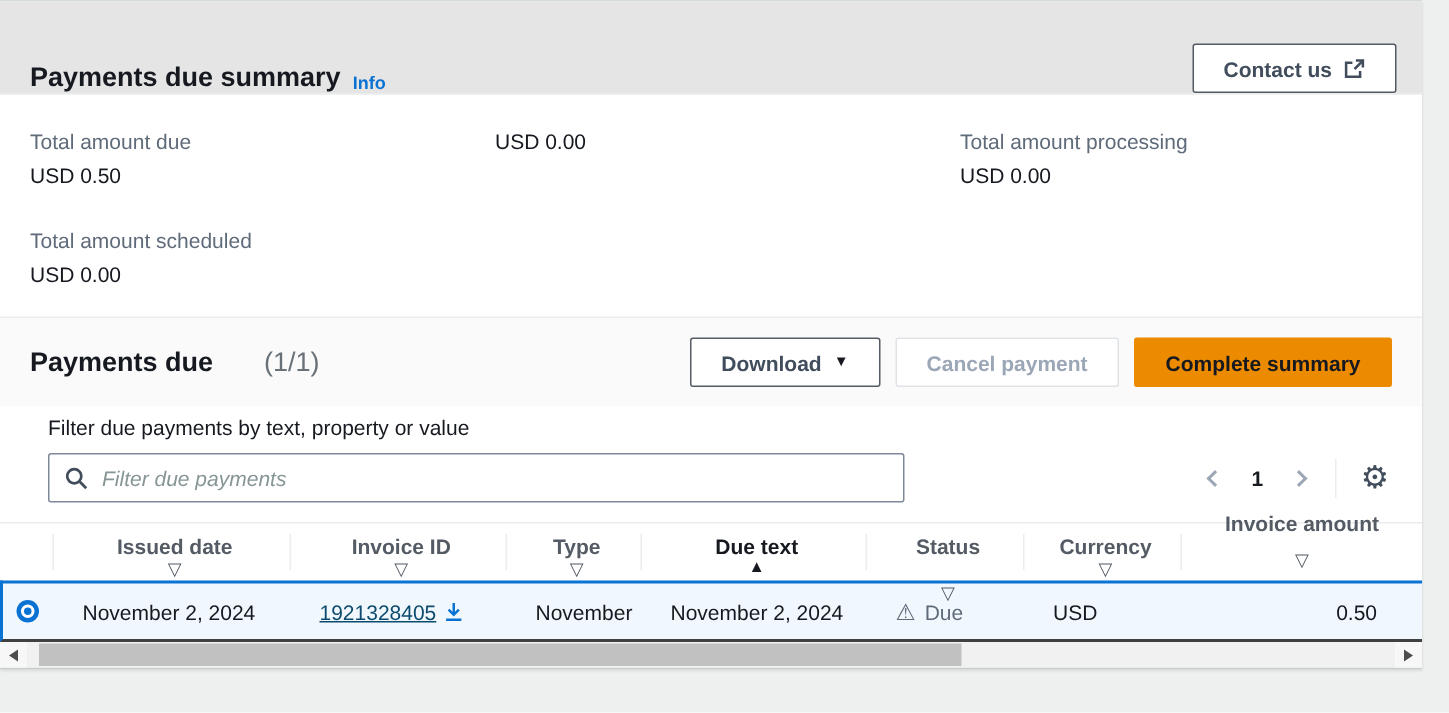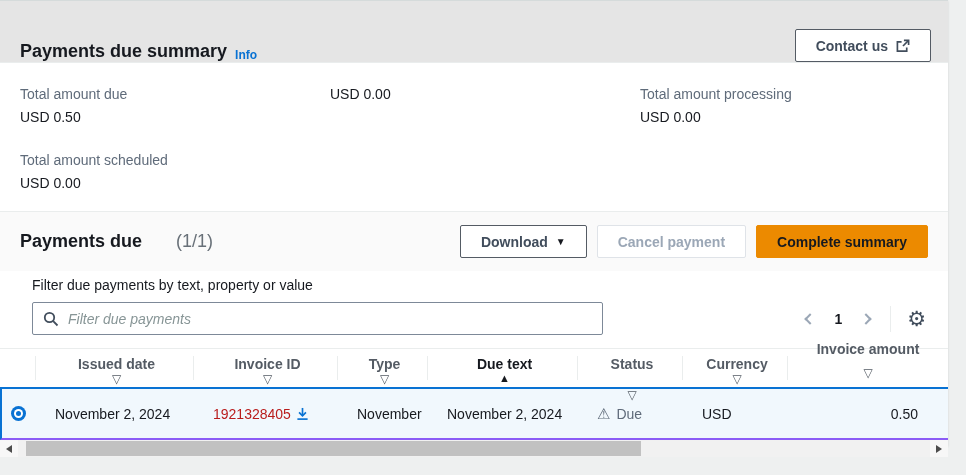--- a/index.html
+++ b/index.html
@@ -73,30 +73,30 @@
   .th { display:flex; align-items:center; justify-content:space-between; padding:0 16px 0 20px; height:24px;flex-direction:column; }
   .th + .th { border-left:1px solid #eaeded; }
   .th-sel { width:35px; padding:0; }
   .c-issued { width:158px; } .c-invoice { width:144px; } .c-type { width:90px; }
   .c-due { width:150px; } .c-status { width:105px;gap:16px; } .c-curr { width:105px; }
   .c-amount { flex:1; justify-content:flex-end; gap:9px; padding-right:20px; }
   .sort-filter { font-size:12px; color:#545b64; }
   .th-sorted { color:#16191f; }
   .sort-asc { font-size:11px; color:#16191f; }
   .trow {
-    height:53px; display:flex; background:#f1f8fd;
-    border-top:2px solid #0972d3; border-bottom:2px solid #8b5cf6; border-left:2px solid #0972d3;
+    height:41px; display:flex; background:#f1f8fd;
+    border-top:2px solid #0972d3; border-bottom:2px solid #404040; border-left:2px solid #0972d3;
     color:#16191f;
   }
   .td { padding:0 10px 0 20px; display:flex; align-items:center; }
   .td-sel { width:33px; padding:0; justify-content:center; }
   .radio-outer { width:15px; height:15px; border-radius:50%; background:#0972d3; display:flex; align-items:center; justify-content:center; cursor:pointer; }
   .radio-mid { width:9px; height:9px; border-radius:50%; background:#fff; display:flex; align-items:center; justify-content:center; }
   .radio-dot { width:5px; height:5px; border-radius:50%; background:#0972d3; }
-  .link { color:#b91c1c; cursor:pointer; display:inline-flex; align-items:center; gap:5px; }
+  .link { color:#0c4a6e; text-decoration:underline; cursor:pointer; display:inline-flex; align-items:center; gap:5px; }
   .dl-icon { width:13px; height:14px; }
   .status-cell { color:#5f6b7a; gap:6px; }
   .warn { font-size:15px; color:#5f6b7a; }
   .td-amount { flex:1; justify-content:flex-end; padding-right:30px; }
   
   .hscroll { height:17px; display:flex; background:#f1f1f1; }
   .scroll-btn { width:18px; height:100%; background:#f7f7f7; display:flex; align-items:center; justify-content:center; cursor:pointer; }
   .tri-l { width:0; height:0; border-top:4px solid transparent; border-bottom:4px solid transparent; border-right:6px solid #4c4c4c; }
   .tri-r { width:0; height:0; border-top:4px solid transparent; border-bottom:4px solid transparent; border-left:6px solid #4c4c4c; }
   .track { flex:1; position:relative; }

